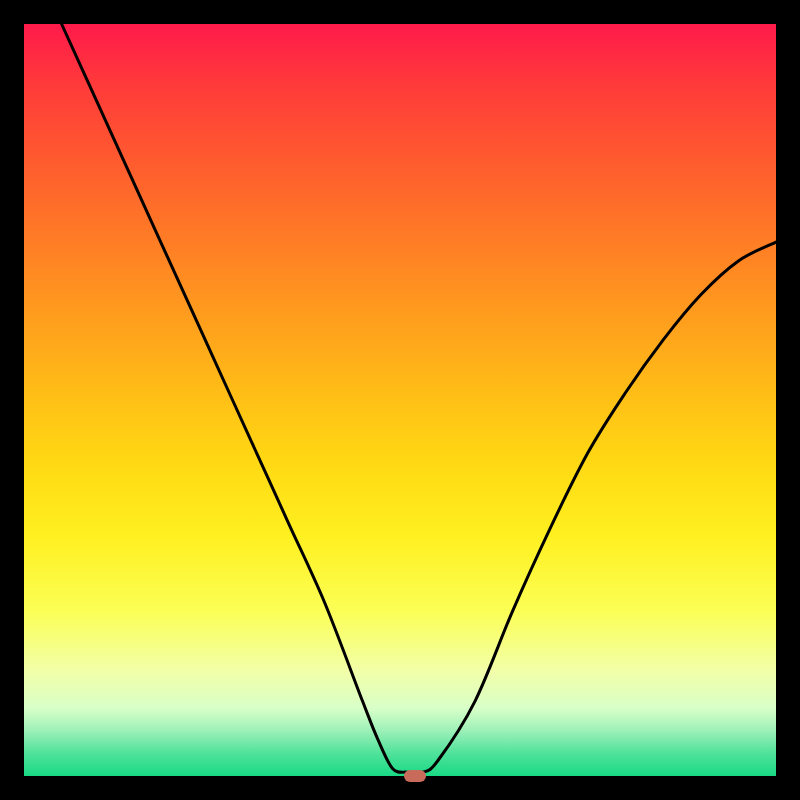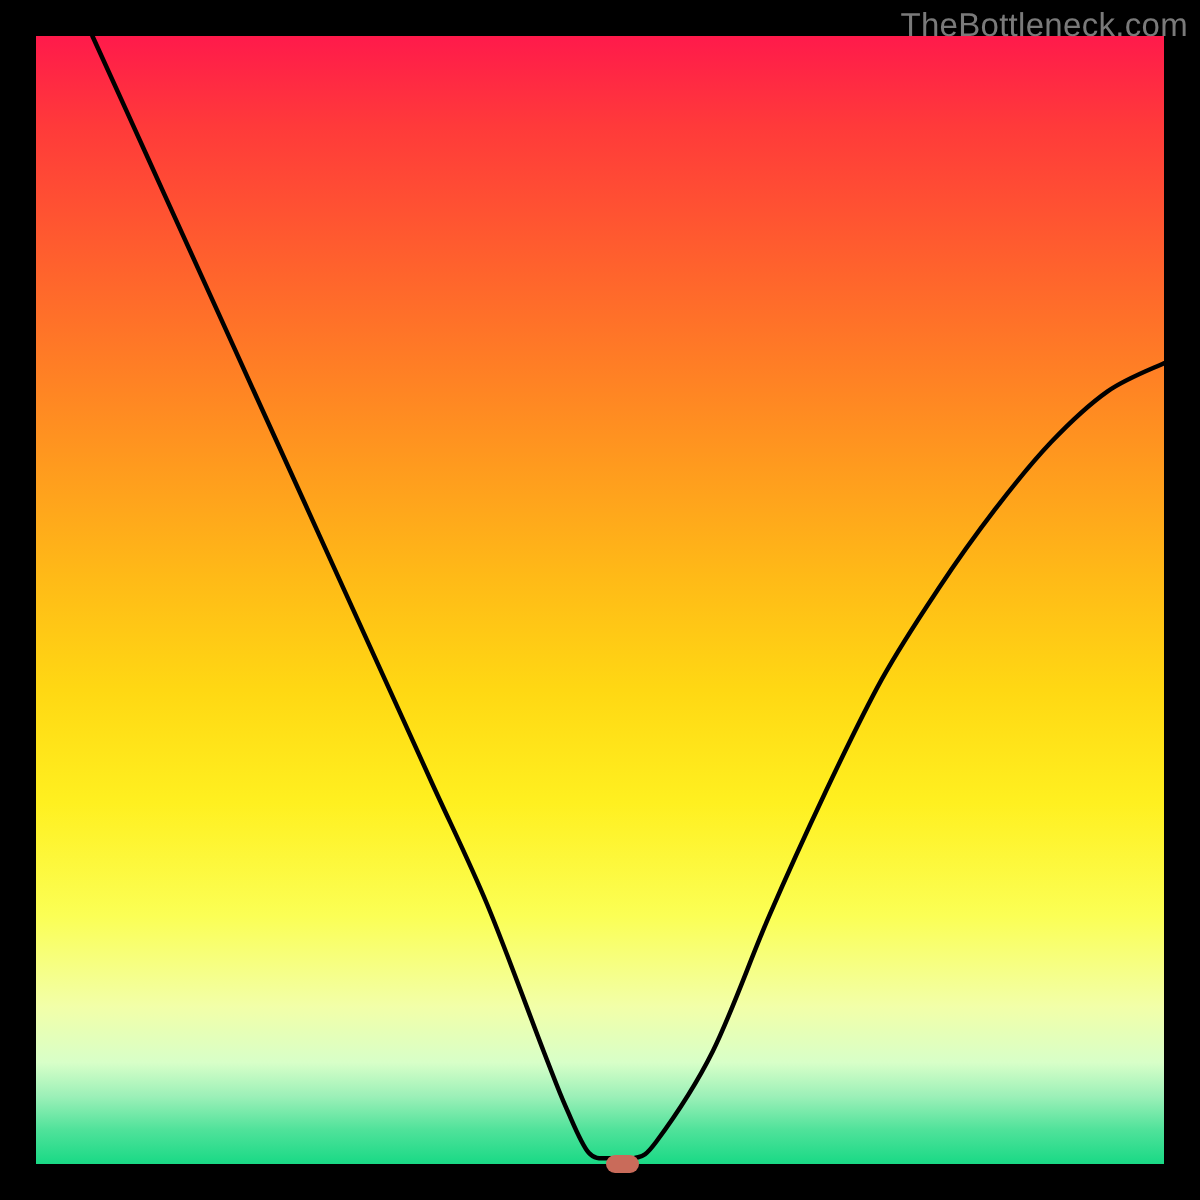--- a/index.html
+++ b/index.html
@@ -73,15 +73,14 @@
   <div class="plot-area">
 
     <svg class="curve-svg" viewBox="0 0 752 752" preserveAspectRatio="none">
       <path id="curve-path" d="M 37.6 0.0 C 43.9 13.8, 62.7 55.1, 75.2 82.7 C 87.7 110.3, 100.3 137.9, 112.8 165.4 C 125.3 193.0, 137.9 220.6, 150.4 248.2 C 162.9 275.7, 175.5 303.3, 188.0 330.9 C 200.5 358.5, 213.1 386.0, 225.6 413.6 C 238.1 441.2, 250.7 468.7, 263.2 496.3 C 275.7 523.9, 288.3 549.0, 300.8 579.0 C 313.3 609.1, 329.6 654.2, 338.4 676.8 C 347.2 699.4, 348.4 703.1, 353.4 714.4 C 358.5 725.7, 363.5 738.8, 368.5 744.5 C 373.5 750.1, 378.5 747.6, 383.5 748.2 C 388.5 748.9, 393.5 750.1, 398.6 748.2 C 403.6 746.4, 404.8 748.9, 413.6 737.0 C 422.4 725.1, 438.7 701.9, 451.2 676.8 C 463.7 651.7, 476.3 615.4, 488.8 586.6 C 501.3 557.7, 513.9 530.2, 526.4 503.8 C 538.9 477.5, 551.5 451.2, 564.0 428.6 C 576.5 406.1, 589.1 387.3, 601.6 368.5 C 614.1 349.7, 626.7 332.1, 639.2 315.8 C 651.7 299.5, 664.3 283.9, 676.8 270.7 C 689.3 257.6, 701.9 245.7, 714.4 236.9 C 726.9 228.1, 745.7 221.2, 752.0 218.1" fill="none" stroke="#000000" stroke-width="3" stroke-linecap="round"></path>
     </svg>
 
     <div class="marker" id="min-marker" style="left: 391.04px; top: 752px; background: rgb(201, 107, 90);"></div>
 
   </div>
 
-  <div class="watermark">TheBottleneck.com</div>
 
 </div>
 
 </body></html>

